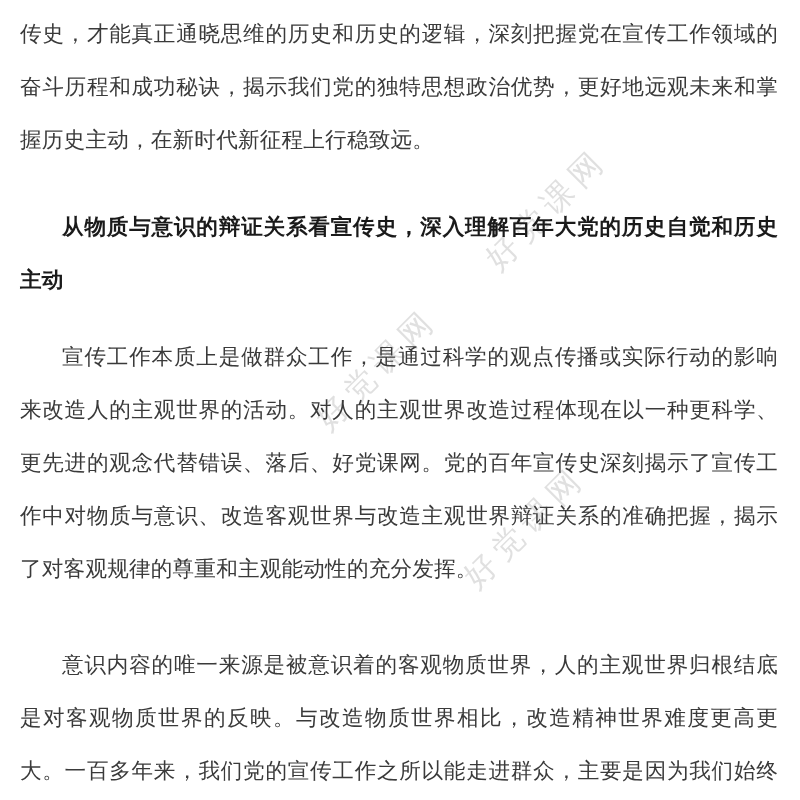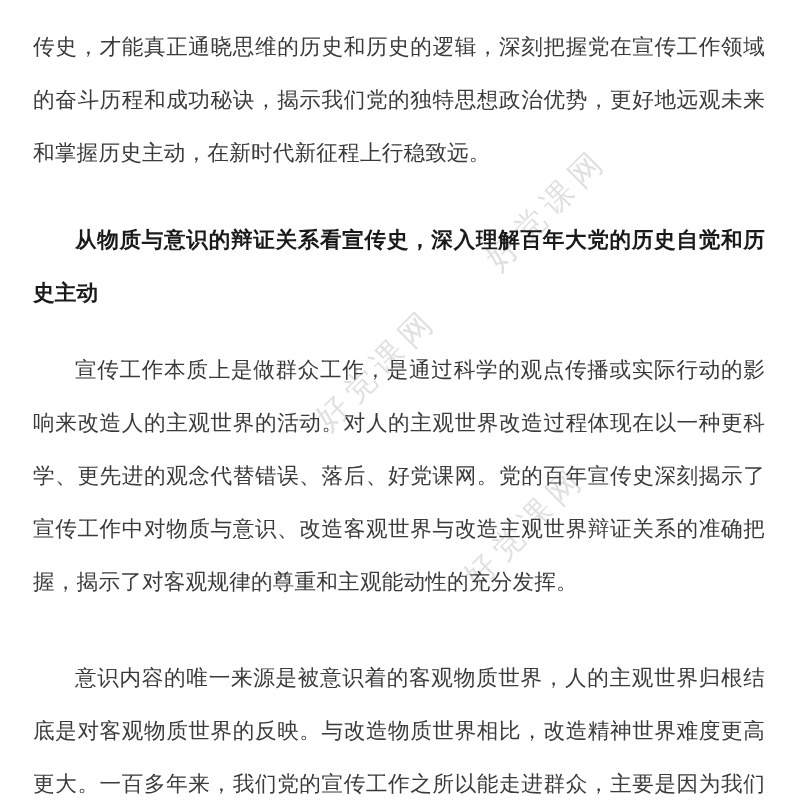--- a/index.html
+++ b/index.html
@@ -15,21 +15,21 @@
     background: #ffffff;
     font-family: "Liberation Sans", sans-serif;
   }
   .content {
     position: relative;
     z-index: 2;
     padding: 7px 22px 0 20px;
     box-sizing: border-box;
   }
   .para {
-    margin: 13px;
+    margin: 0;
     font-size: 21.6px;
     line-height: 53px;
     color: #3a3a3a;
     text-align: justify;
     text-align-last: left;
     letter-spacing: 0.2px;
     word-break: break-all;
   }
   .para.indent {
     text-indent: 42px;

